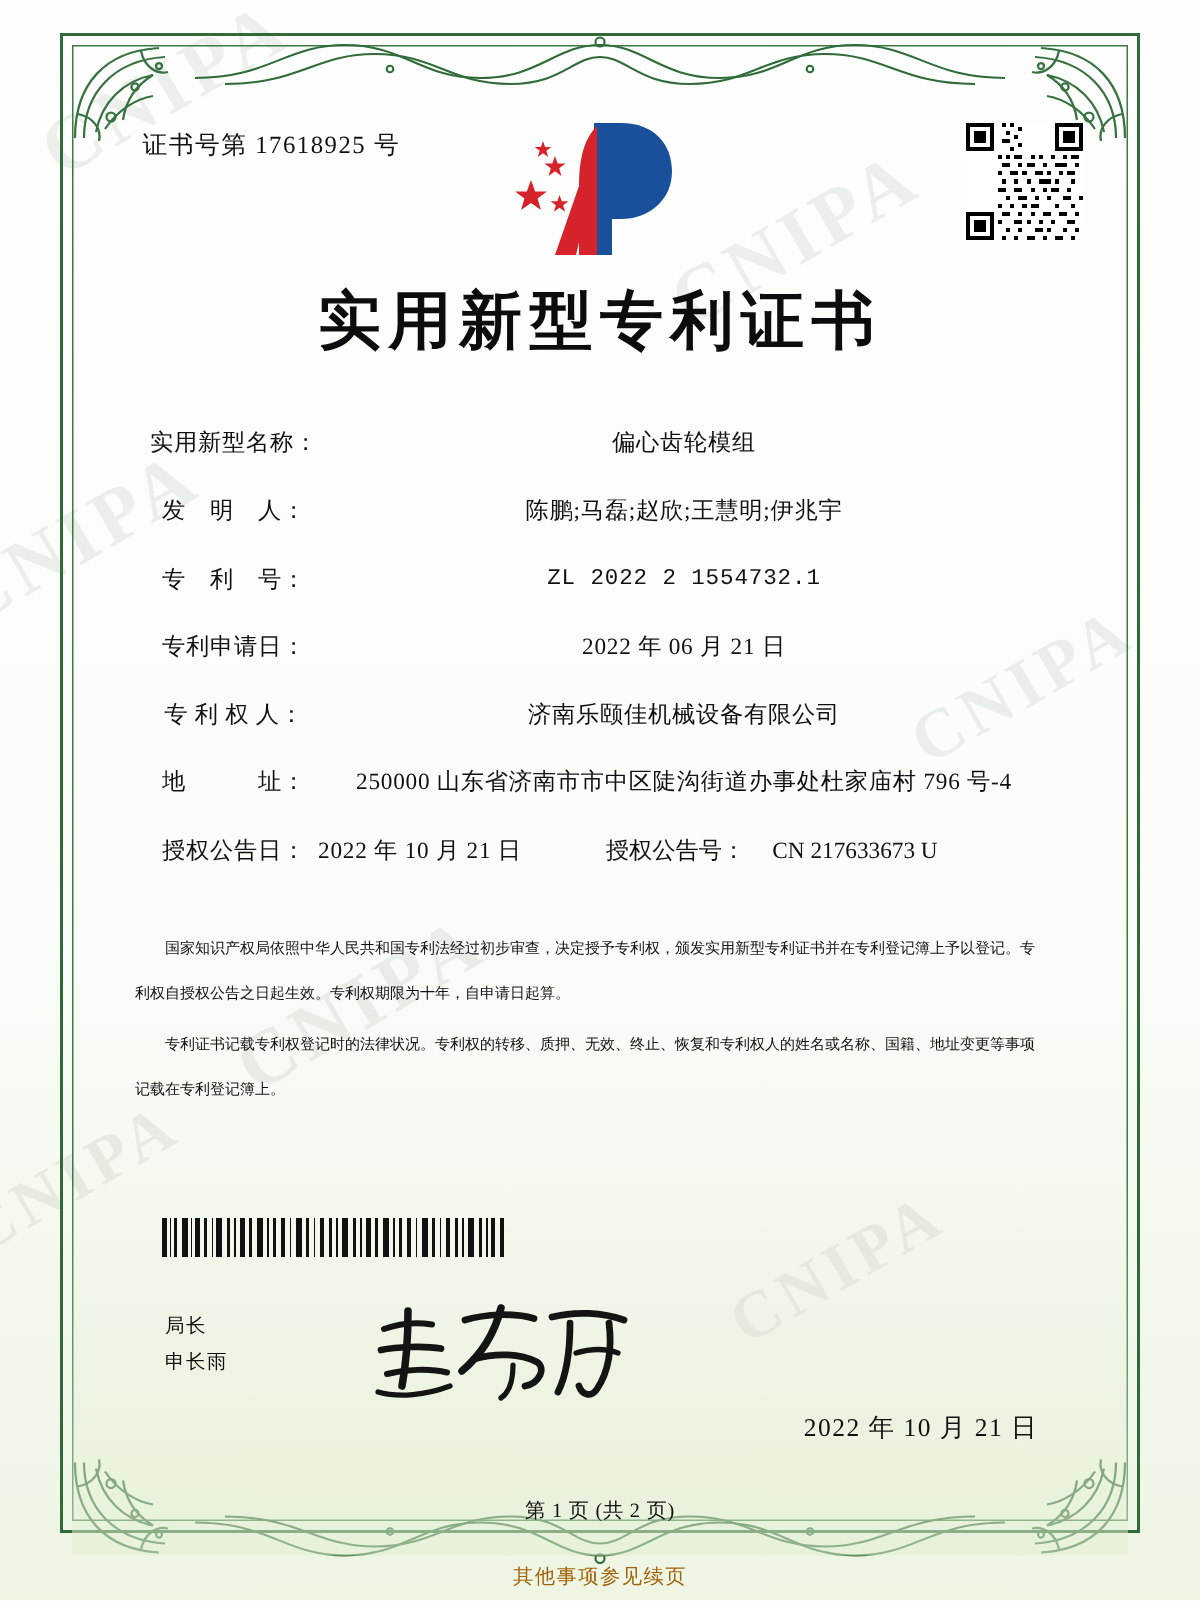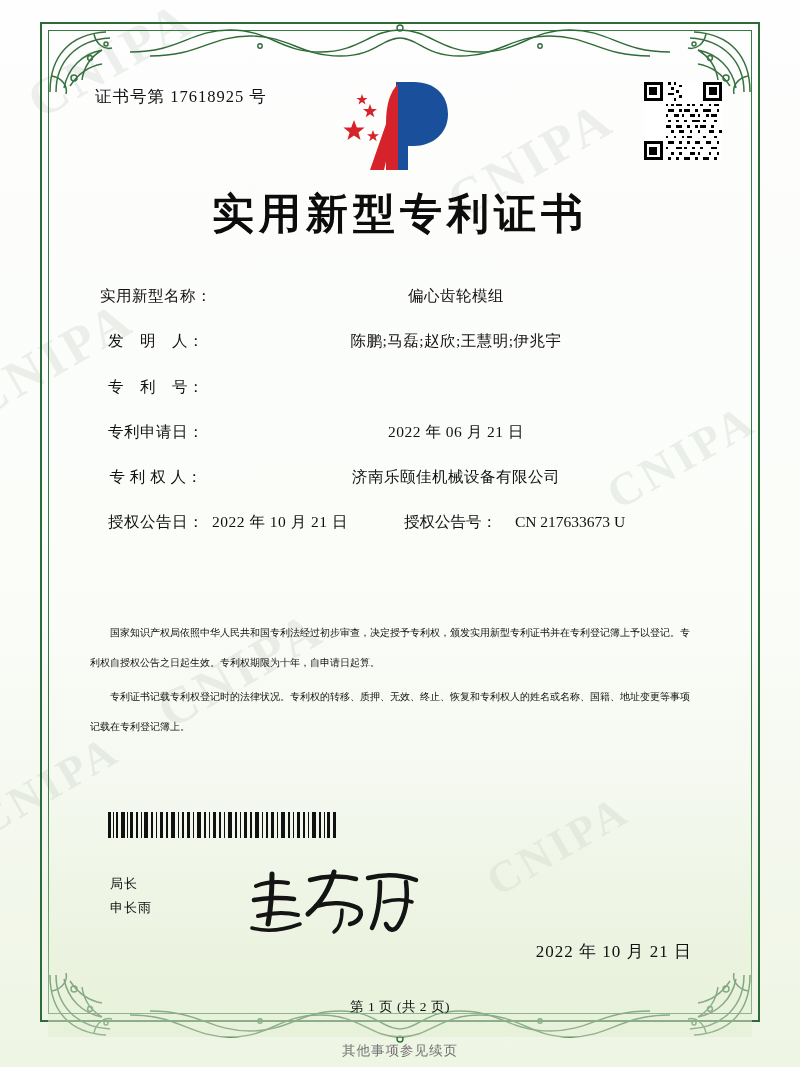--- a/index.html
+++ b/index.html
@@ -208,21 +208,21 @@
     font-size: 13.5px;
     letter-spacing: 0.5px;
   }
 
   .footer-note {
     position: absolute;
     left: 0; right: 0; top: 1042px;
     text-align: center;
     font-size: 13.5px;
     letter-spacing: 1px;
-    color: #737373;
+    color: #a16207;
   }
 
   
   .paper-shade {
     position: absolute;
     left: 48px; right: 48px; bottom: 30px;
     height: 260px;
     background: linear-gradient(180deg, rgba(235,243,224,0) 0%, rgba(226,238,210,0.55) 100%);
     pointer-events: none;
   }
@@ -437,28 +437,33 @@
     <div class="row">
       <div class="label">实用新型名称：</div>
       <div class="value">偏心齿轮模组</div>
     </div>
     <div class="row">
       <div class="label">发　明　人：</div>
       <div class="value">陈鹏;马磊;赵欣;王慧明;伊兆宇</div>
     </div>
     <div class="row">
       <div class="label">专　利　号：</div>
+      <div class="value mono">ZL 2022 2 1554732.1</div>
     </div>
     <div class="row">
       <div class="label">专利申请日：</div>
       <div class="value">2022 年 06 月 21 日</div>
     </div>
     <div class="row">
       <div class="label">专 利 权 人：</div>
       <div class="value">济南乐颐佳机械设备有限公司</div>
+    </div>
+    <div class="row">
+      <div class="label">地　　　址：</div>
+      <div class="value">250000  山东省济南市市中区陡沟街道办事处杜家庙村 796 号-4</div>
     </div>
     <div class="row inline-two">
       <div class="label">授权公告日：</div>
       <div class="value">2022 年 10 月 21 日</div>
       <div class="label2">授权公告号：</div>
       <div class="value2">CN 217633673 U</div>
     </div>
   </div>
 
   <div class="body-text">

